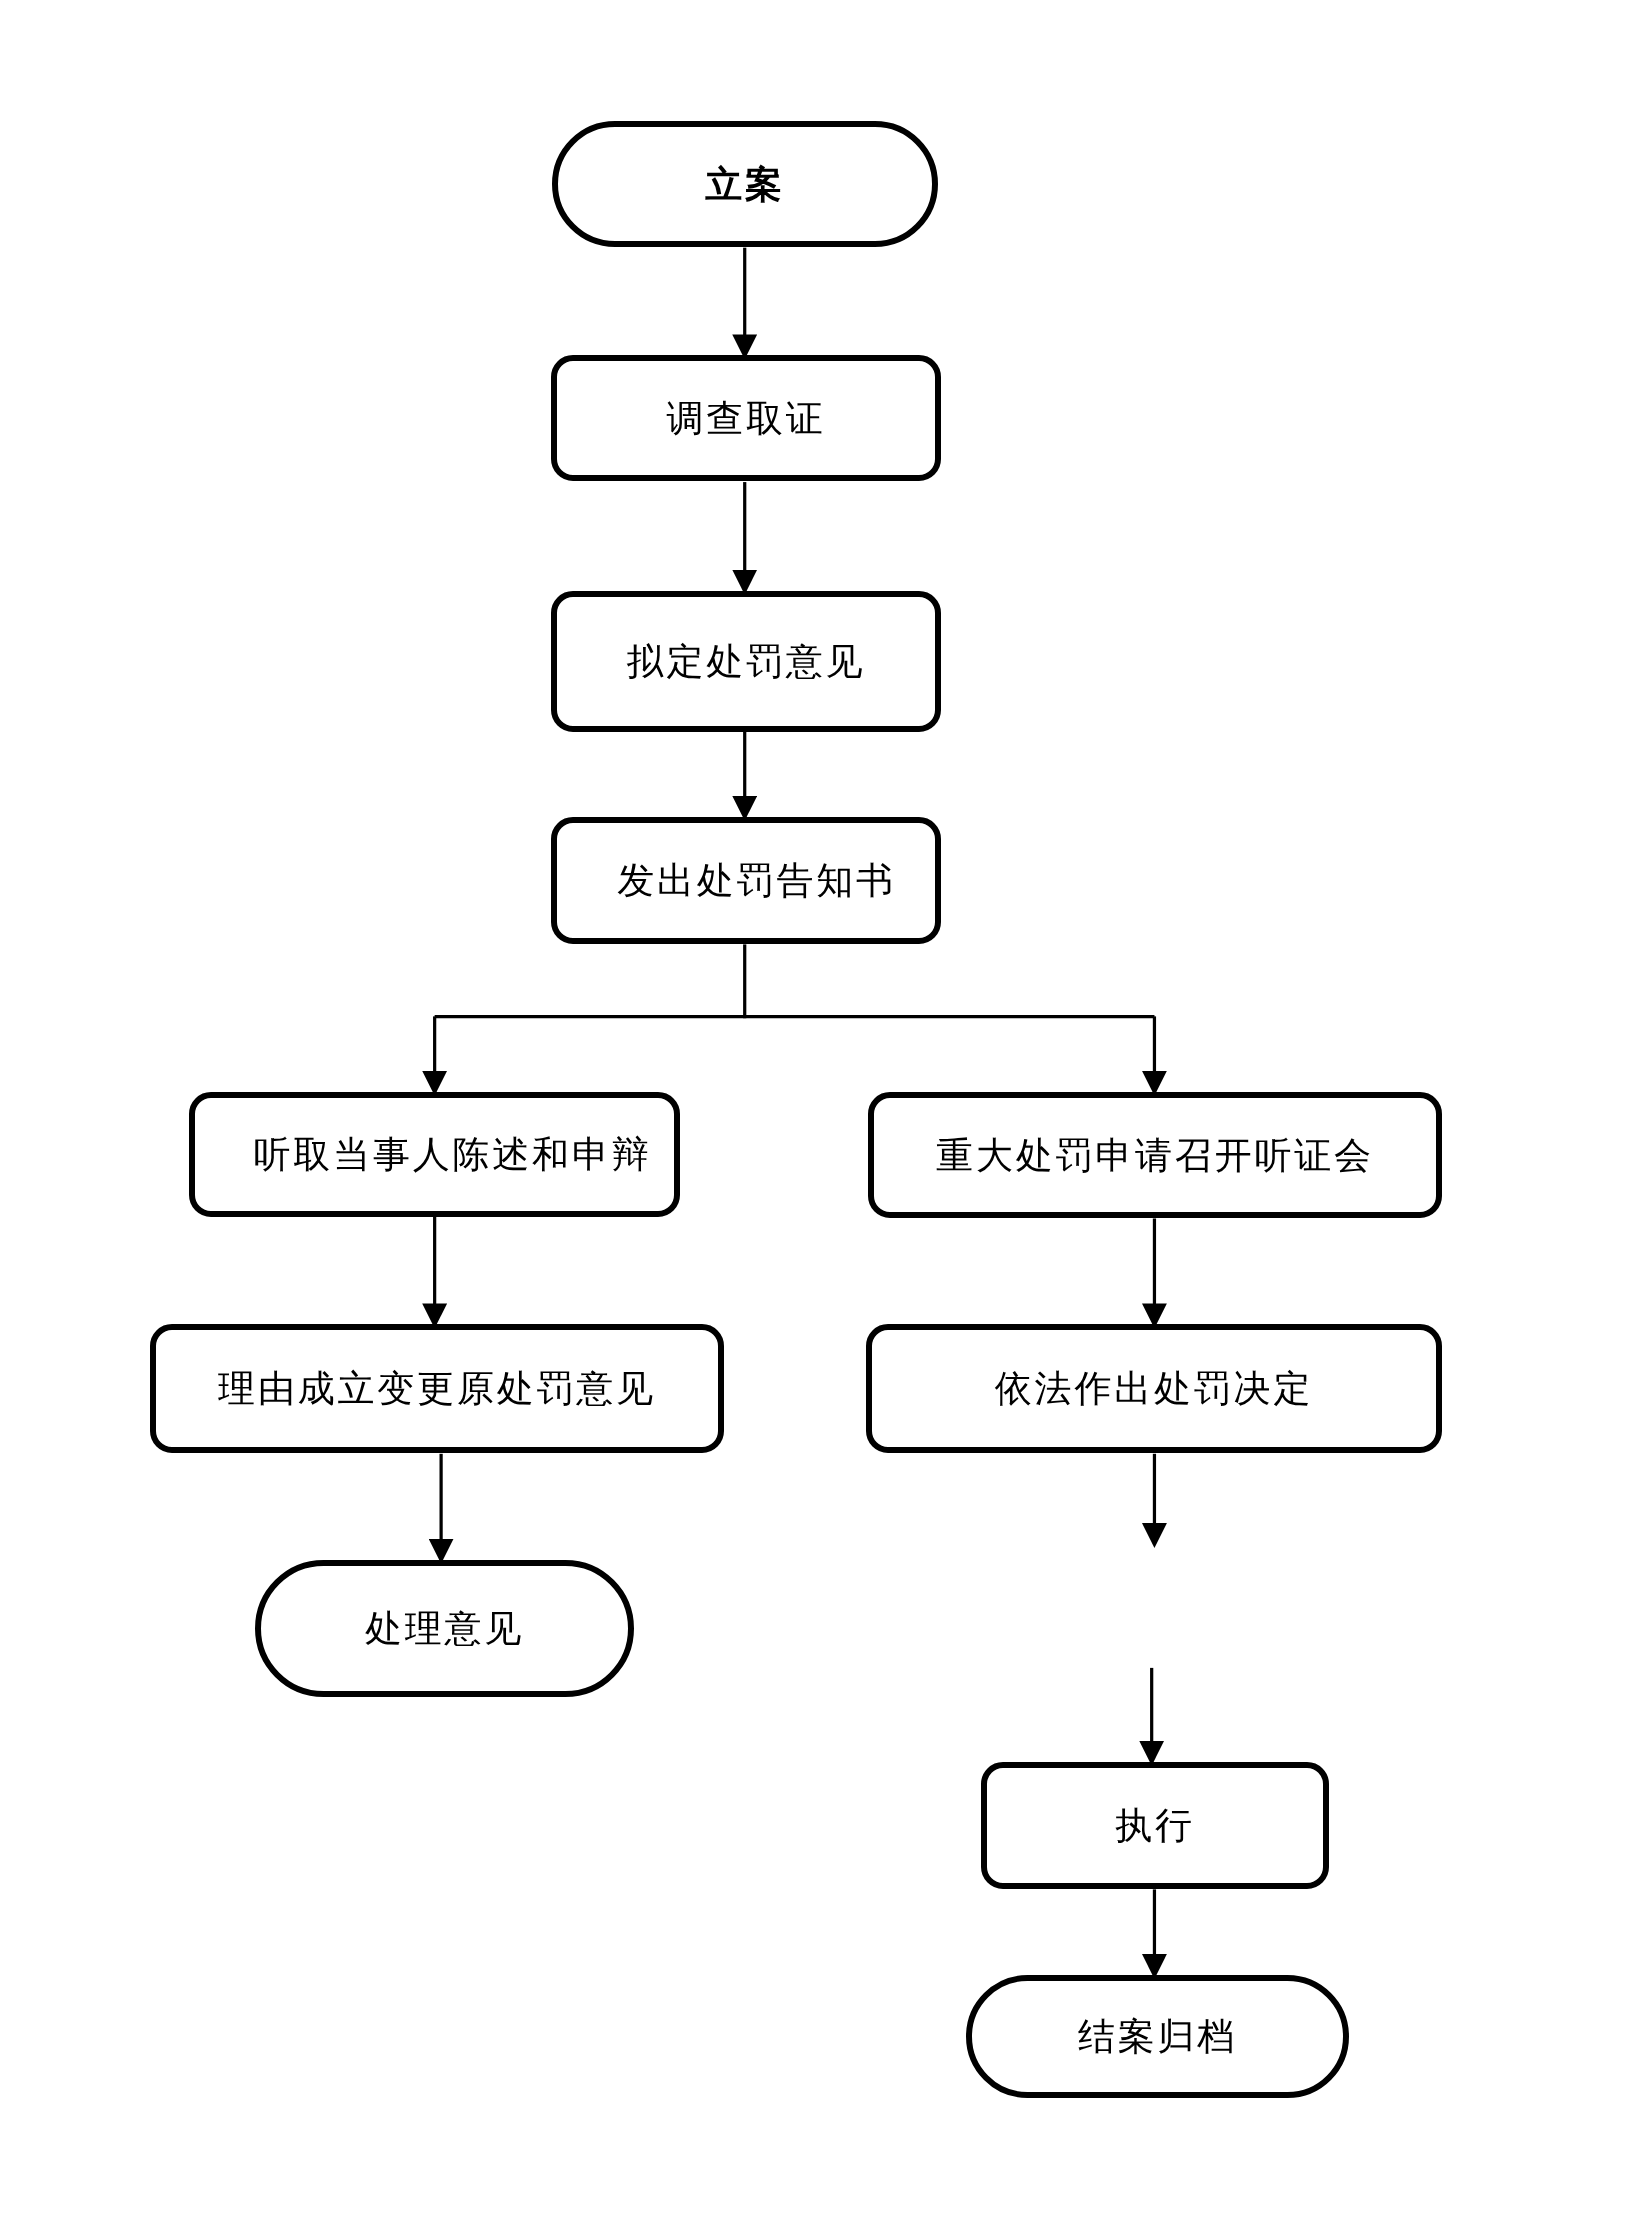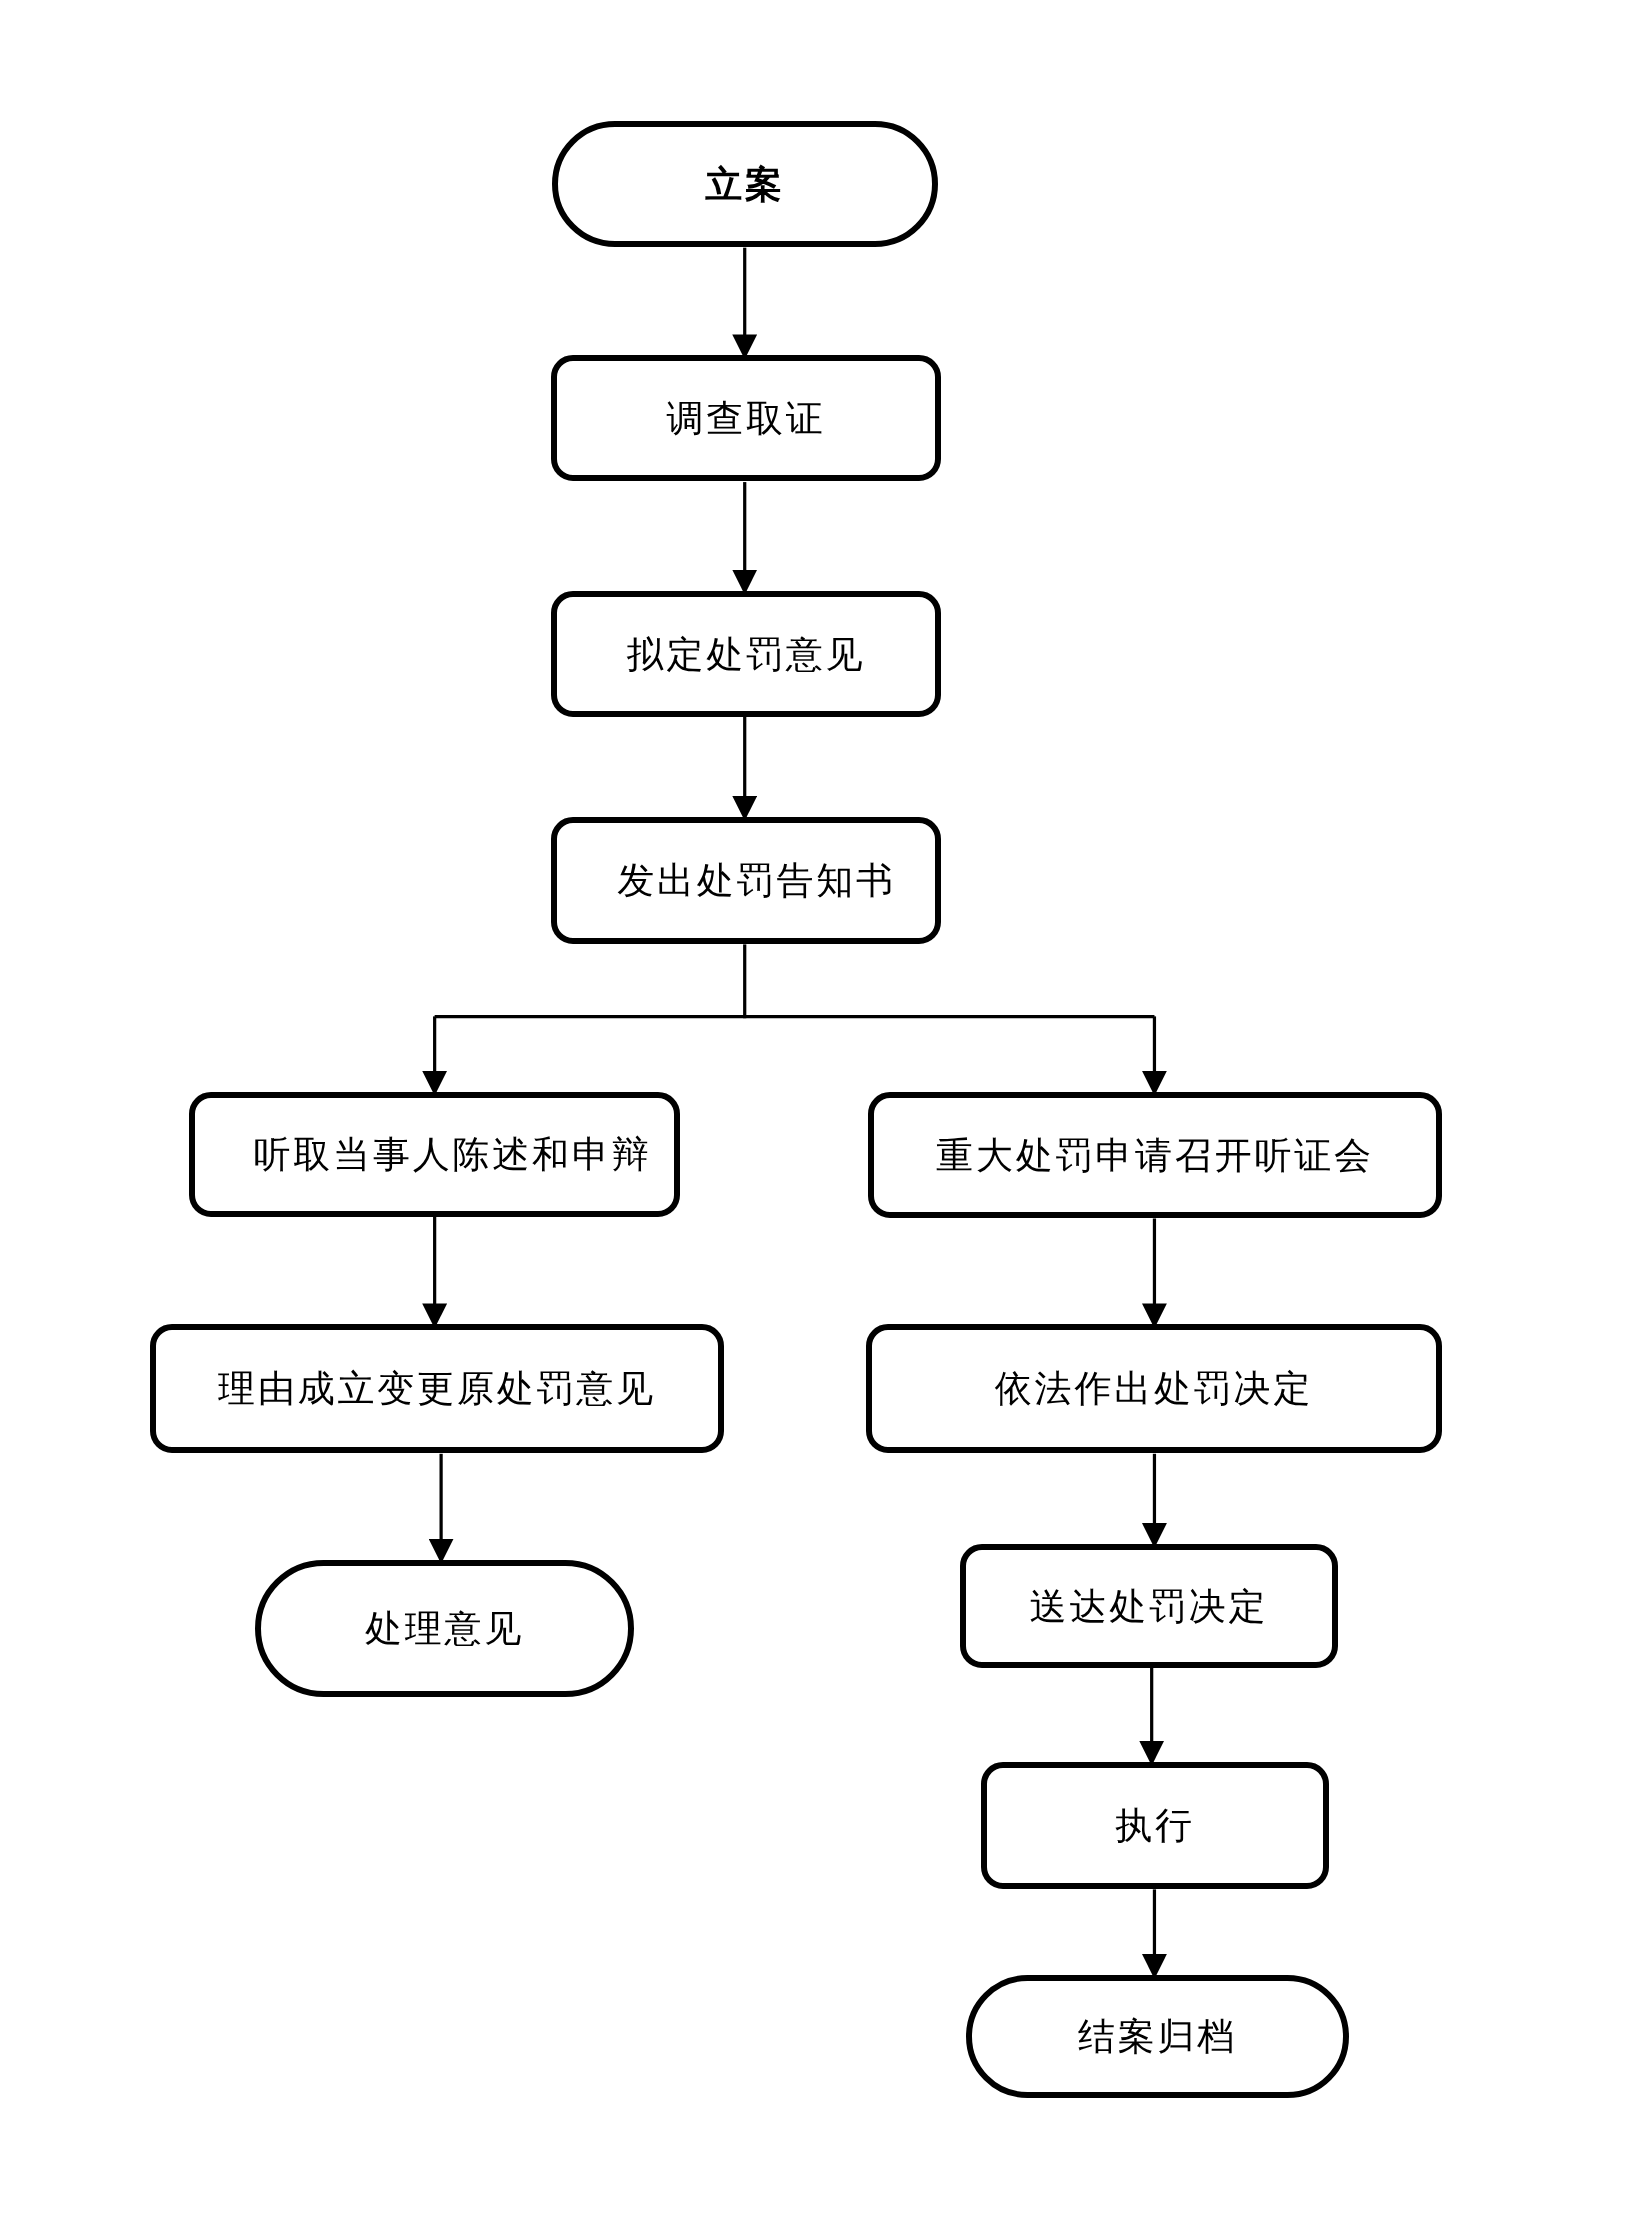--- a/index.html
+++ b/index.html
@@ -34,21 +34,21 @@
     letter-spacing: 2.8px;
     white-space: nowrap;
     line-height: 1;
   }
   .process { border-radius: 22px; }
   .stadium { border-radius: 922px; }
 
   
   #n0  { left: 552px;  top: 121px;  width: 386px; height: 126px; font-weight: bold; }
   #n1  { left: 551px;  top: 355px;  width: 390px; height: 126px; }
-  #n2  { left: 551px;  top: 591px;  width: 390px; height: 126px; }
+  #n2  { left: 551px;  top: 591px;  width: 390px; height: 141px; }
   #n3  { left: 551px;  top: 817px;  width: 390px; height: 127px; padding-left: 21px; }
   #n4  { left: 189px;  top: 1092px; width: 491px; height: 125px; padding-left: 36px; }
   #n5  { left: 150px;  top: 1324px; width: 574px; height: 129px; }
   #n6  { left: 255px;  top: 1560px; width: 379px; height: 137px; }
   #n7  { left: 868px;  top: 1092px; width: 574px; height: 126px; }
   #n8  { left: 866px;  top: 1324px; width: 576px; height: 129px; }
   #n9  { left: 960px; top: 1544px; width: 378px; height: 124px; }
   #n10 { left: 981px; top: 1762px; width: 348px; height: 127px; }
   #n11 { left: 966px; top: 1975px; width: 383px; height: 123px; }
 </style>
@@ -104,23 +104,20 @@
   </div>
   <div class="node stadium" id="n6">
     <span>处理意见</span>
   </div>
   <div class="node process" id="n7">
     <span>重大处罚申请召开听证会</span>
   </div>
   <div class="node process" id="n8">
     <span>依法作出处罚决定</span>
   </div>
-  <div class="node process" id="n9">
-    <span>送达处罚决定</span>
-  </div>
   <div class="node stadium" id="n11">
     <span>结案归档</span>
   </div>
   <div class="node process" id="n10">
     <span>执行</span>
   </div>
 
 </div>
 
 

